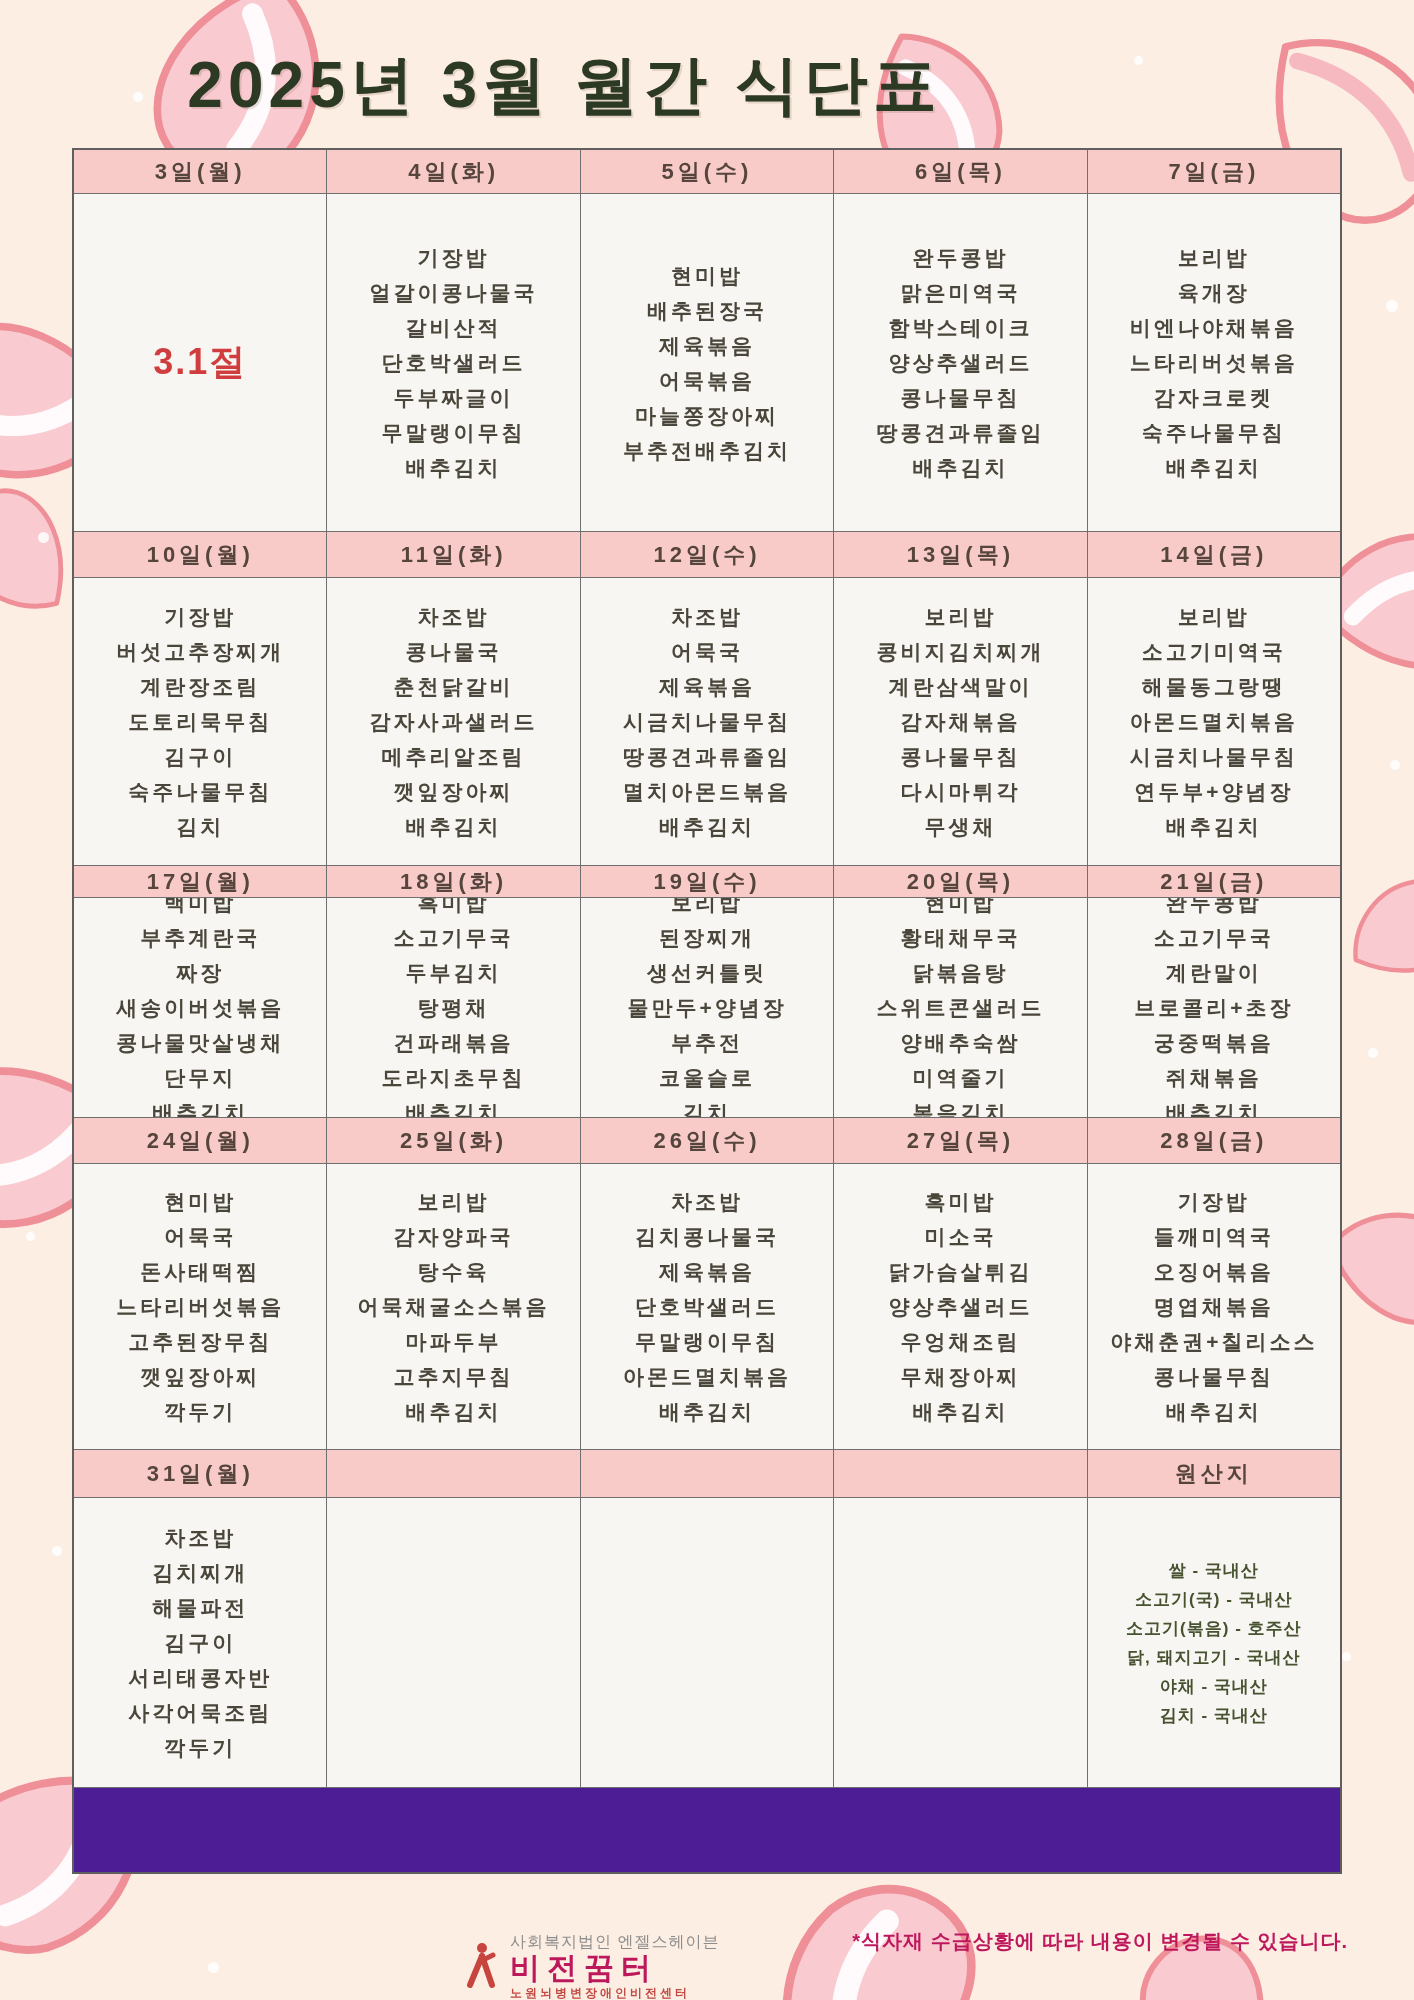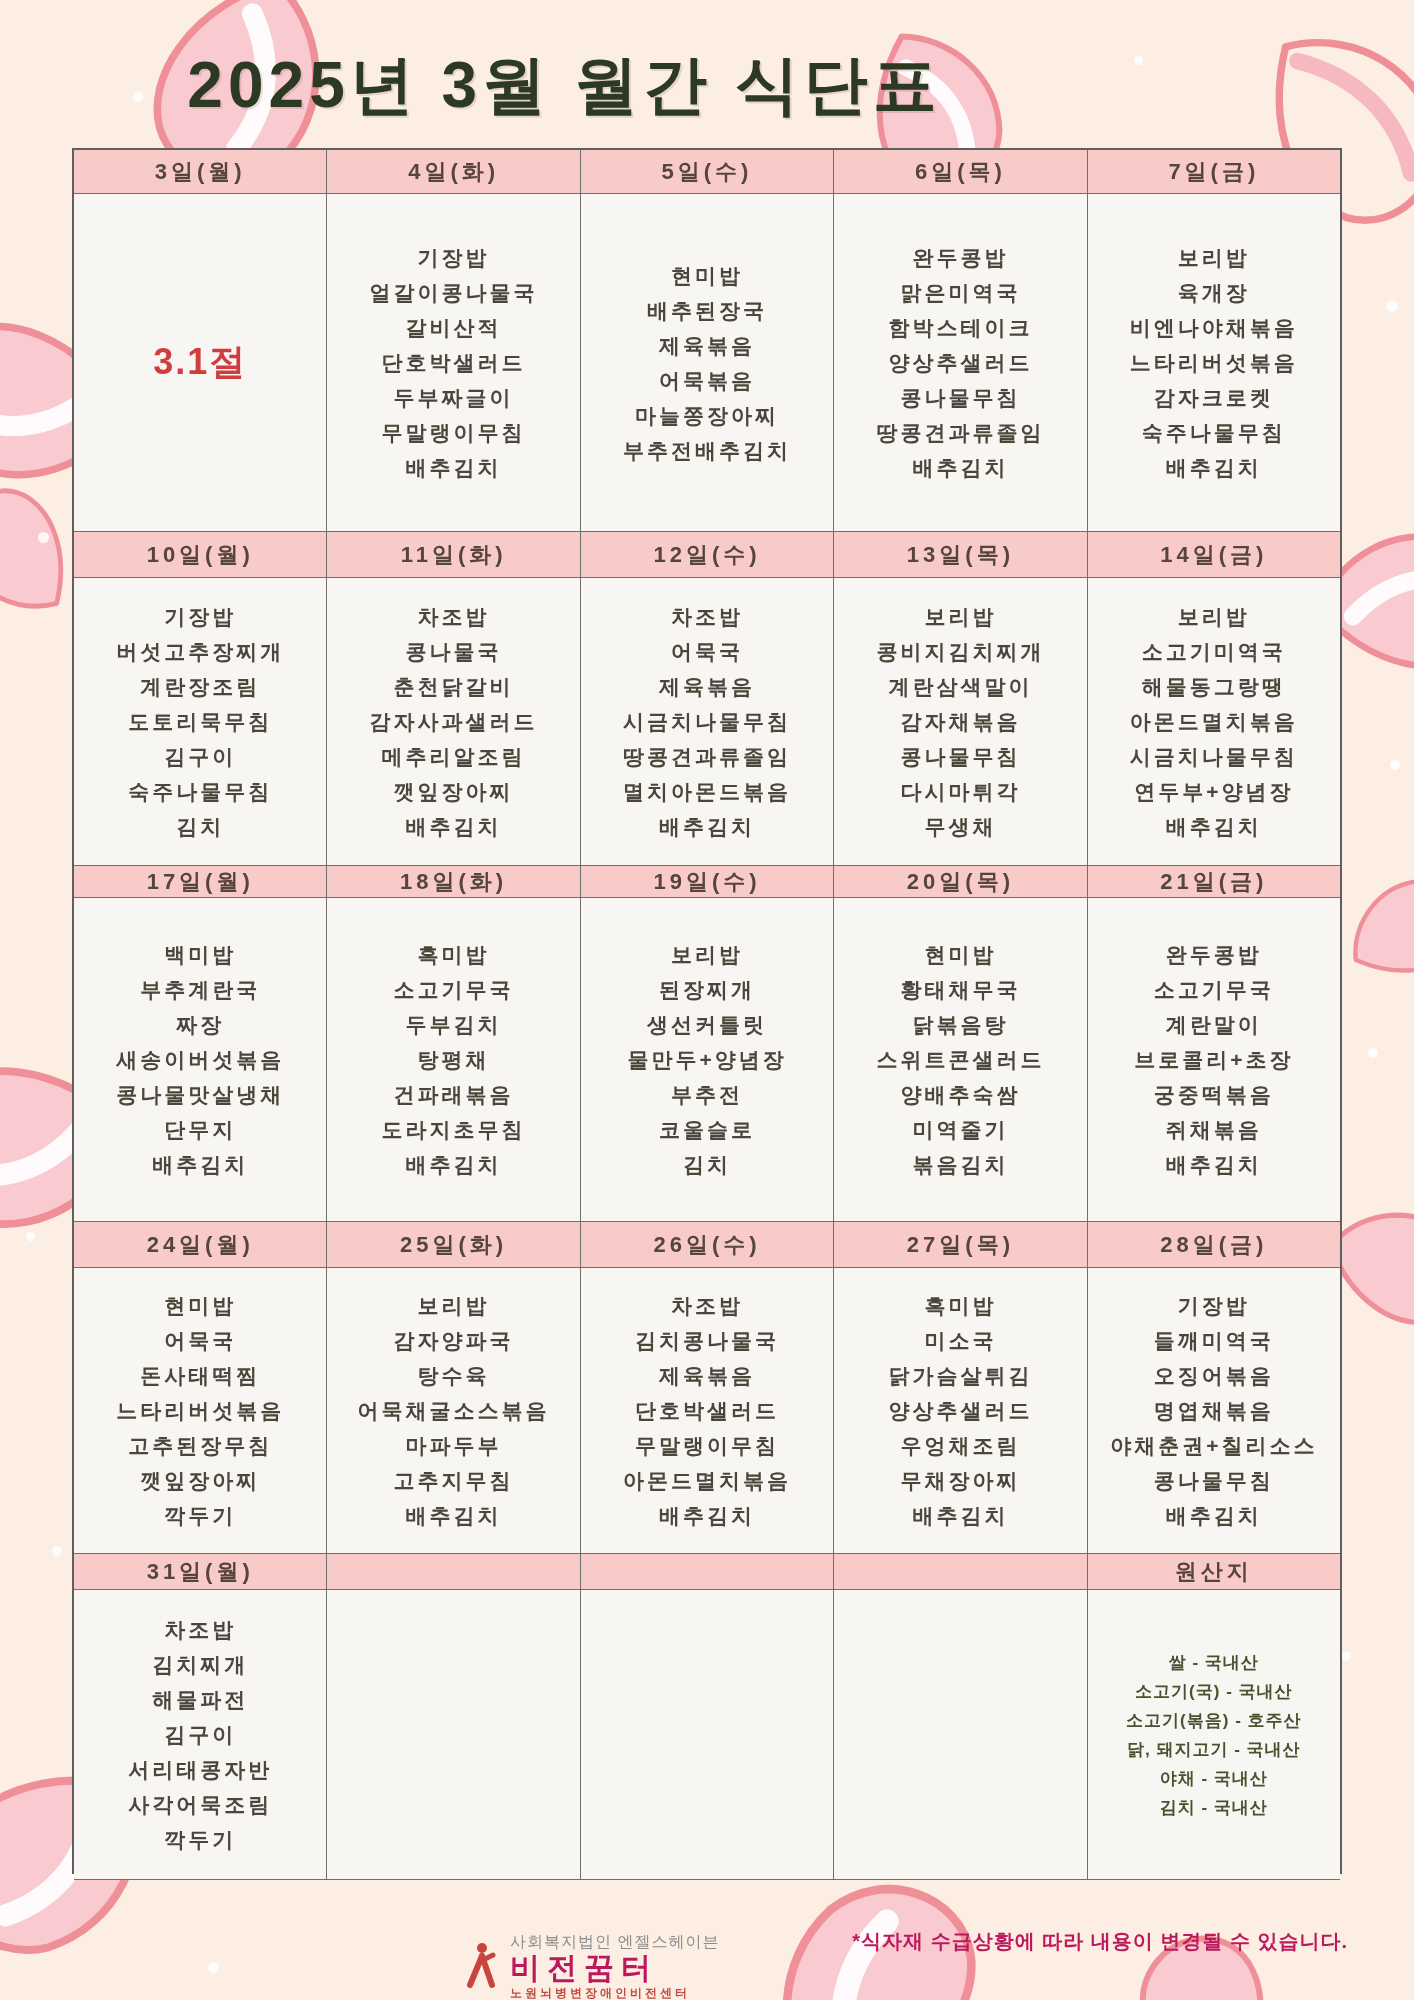--- a/index.html
+++ b/index.html
@@ -272,21 +272,21 @@
           <div class="m-line">배추김치</div>
         </div>
       </div>
       <div class="t-row" style="height: 32px;">
         <div class="h-cell">17일(월)</div>
         <div class="h-cell">18일(화)</div>
         <div class="h-cell">19일(수)</div>
         <div class="h-cell">20일(목)</div>
         <div class="h-cell">21일(금)</div>
       </div>
-      <div class="t-row" style="height: 324px;">
+      <div class="t-row" style="height: 220px;">
         <div class="m-cell">
           <div class="m-line">백미밥</div>
           <div class="m-line">부추계란국</div>
           <div class="m-line">짜장</div>
           <div class="m-line">새송이버섯볶음</div>
           <div class="m-line">콩나물맛살냉채</div>
           <div class="m-line">단무지</div>
           <div class="m-line">배추김치</div>
         </div>
         <div class="m-cell">
@@ -373,21 +373,21 @@
         <div class="m-cell">
           <div class="m-line">기장밥</div>
           <div class="m-line">들깨미역국</div>
           <div class="m-line">오징어볶음</div>
           <div class="m-line">명엽채볶음</div>
           <div class="m-line">야채춘권+칠리소스</div>
           <div class="m-line">콩나물무침</div>
           <div class="m-line">배추김치</div>
         </div>
       </div>
-      <div class="t-row" style="height: 36px; border-radius: 14px;">
+      <div class="t-row" style="height: 48px; border-radius: 14px;">
         <div class="h-cell">31일(월)</div>
         <div class="h-cell"></div>
         <div class="h-cell"></div>
         <div class="h-cell"></div>
         <div class="h-cell">원산지</div>
       </div>
       <div class="t-row" style="height: 290px;">
         <div class="m-cell">
           <div class="m-line">차조밥</div>
           <div class="m-line">김치찌개</div>

